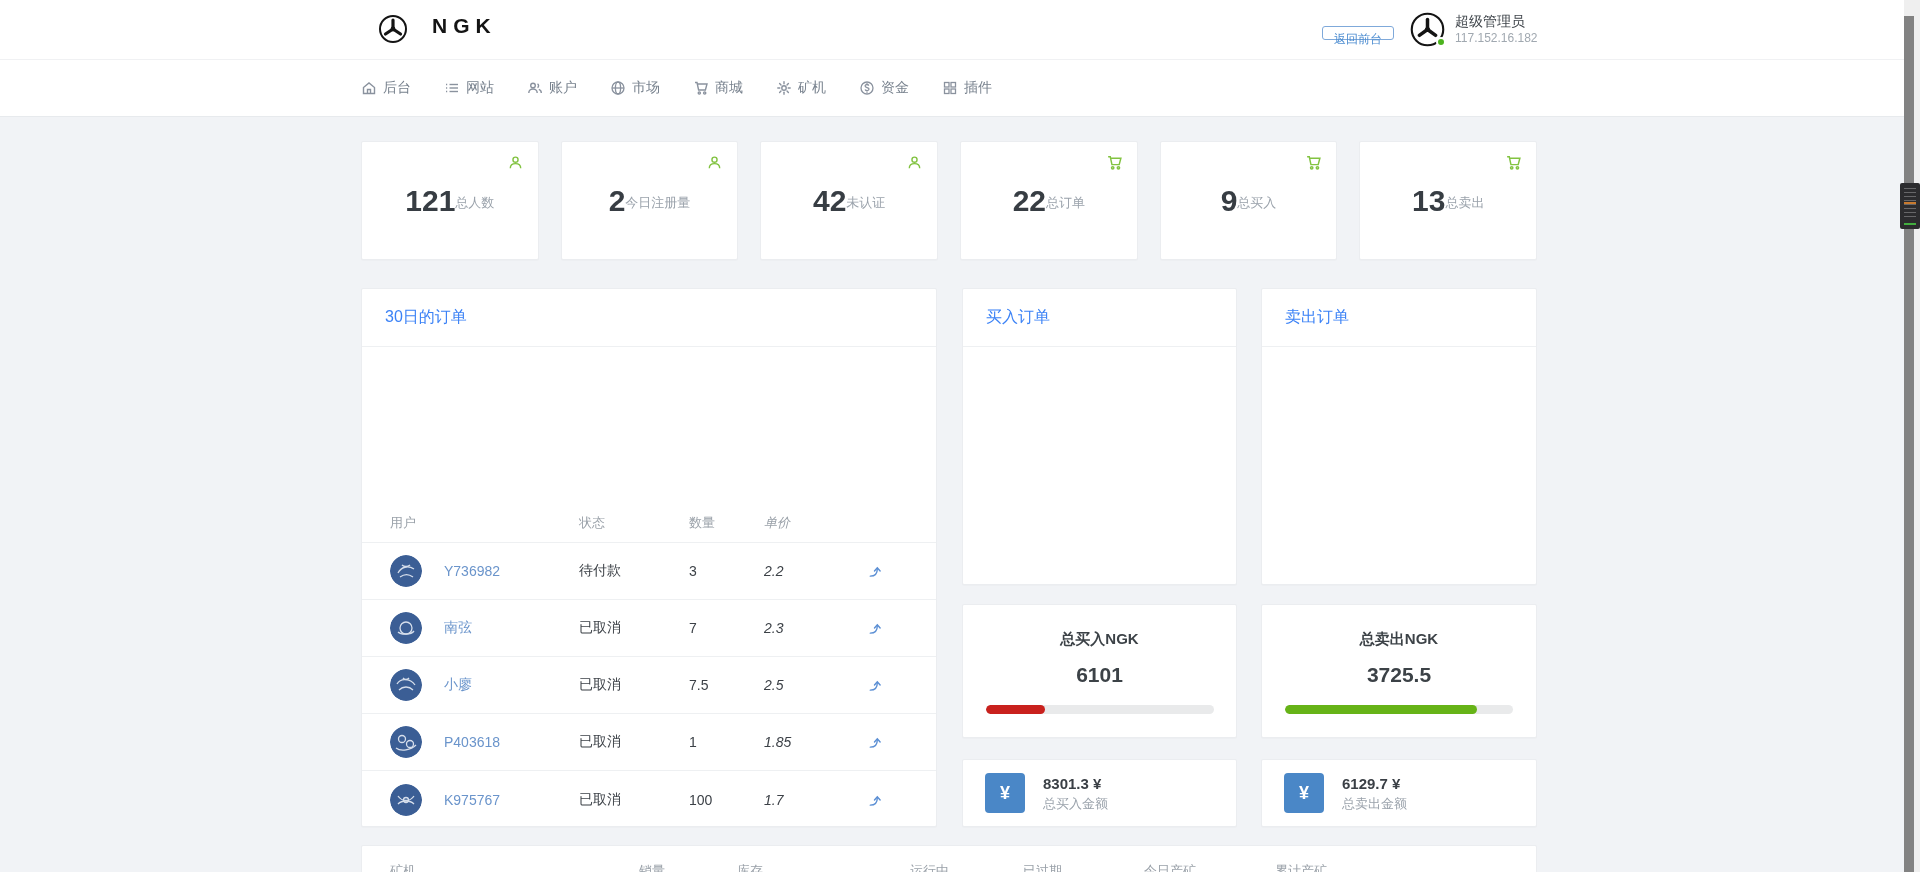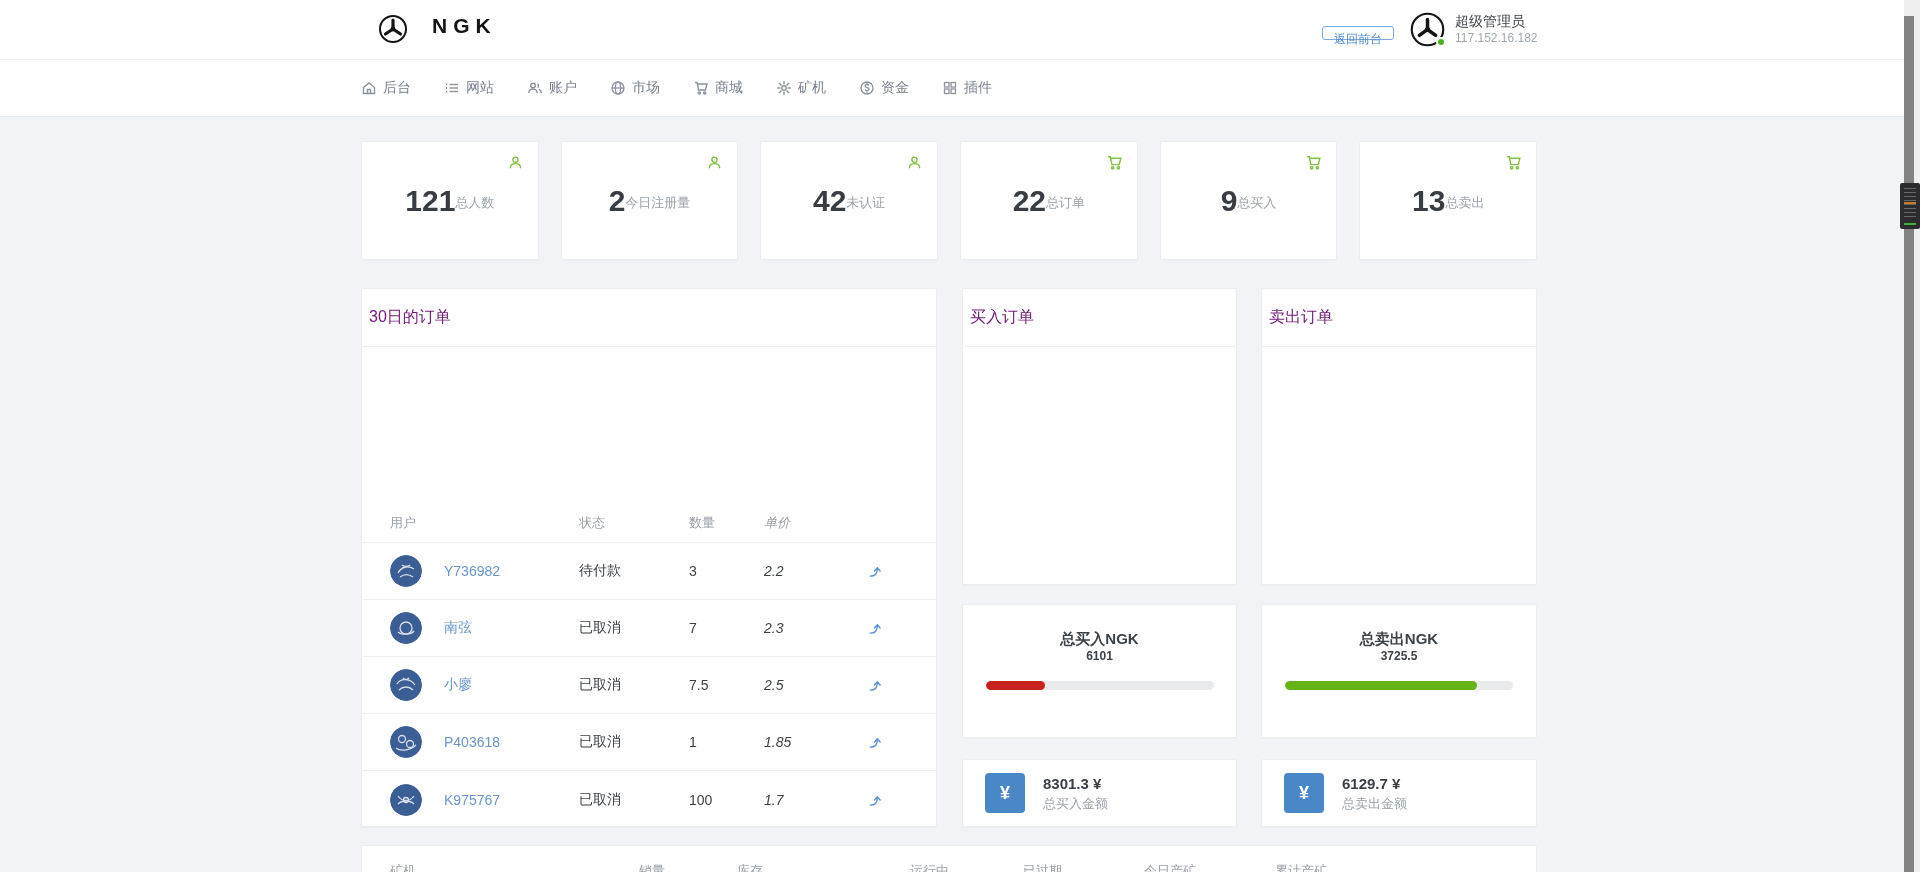--- a/index.html
+++ b/index.html
@@ -59,21 +59,21 @@
   }
   .stat-icon { position:absolute; top:12px; right:14px; }
   .stat-value { font-size:30px; font-weight:700; color:#373d43; line-height:34px; }
   .stat-label { font-size:13px; color:#9aa2ab; margin-top:4px; }
 
   .main { position:absolute; left:361px; top:288px; width:1176px; height:584px; }
   .card { position:absolute; background:#fff; border:1px solid #ebedf0; border-radius:2px; box-shadow:0 1px 1px rgba(0,0,0,.02); }
 
   .panel-title {
     height:58px; border-bottom:1px solid #eef0f2; display:flex; align-items:center;
-    padding-left:7px; font-size:16px; color:#701a75;
+    padding-left:23px; font-size:16px; color:#3b82f6;
   }
   .orders-panel { left:0; top:0; width:576px; height:539px; }
   .chart-empty { height:156px; }
   .o-table { width:100%; }
   .o-thead {
     height:40px; border-bottom:1px solid #eef0f2; position:relative;
     font-size:13px; color:#9aa1a9;
   }
   .o-thead span, .o-row .col { position:absolute; top:50%; transform:translateY(-50%); }
   .c-user { left:28px; } .c-status { left:217px; } .c-qty { left:327px; } .c-price { left:402px;font-style:italic; } .c-act { left:505px; }
@@ -83,21 +83,21 @@
   .row-user { left:82px; color:#6a94cb; cursor:pointer; }
   .act-btn { cursor:pointer; display:flex; }
 
   .buy-panel  { left:601px; top:0; width:275px; height:297px; }
   .sell-panel { left:900px; top:0; width:276px; height:297px; }
 
   .total-card { height:134px; top:316px; display:flex; flex-direction:column; align-items:center; padding-top:25px; }
   .total-buy { left:601px; width:275px; }
   .total-sell { left:900px; width:276px; }
   .total-title { font-size:15px; font-weight:700; color:#3c4247; }
-  .total-value { font-size:12px; font-weight:700; color:#3c4247; margin-top:0; }
+  .total-value { font-size:21px; font-weight:700; color:#3c4247; margin-top:14px; }
   .pbar { width:228px; height:9px; border-radius:5px; background:#e9eaeb; margin-top:18px; overflow:hidden; }
   .pbar-fill { height:100%; border-radius:5px; }
   .fill-red { background:#c9211d; }
   .fill-green { background:#66b317; }
 
   .money-card { top:471px; height:68px; display:flex; align-items:center; padding-left:22px; gap:18px; }
   .money-buy { left:601px; width:275px; }
   .money-sell { left:900px; width:276px; }
   .yuan-box {
     width:40px; height:40px; border-radius:4px; background:#4a87c7; color:#fff;

